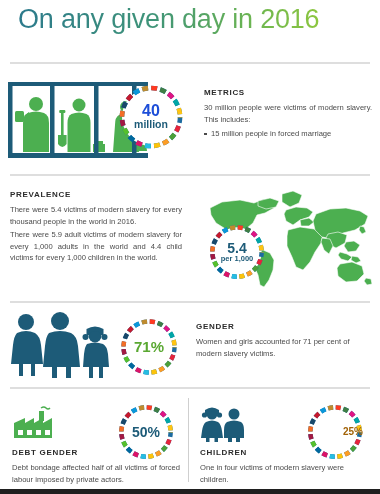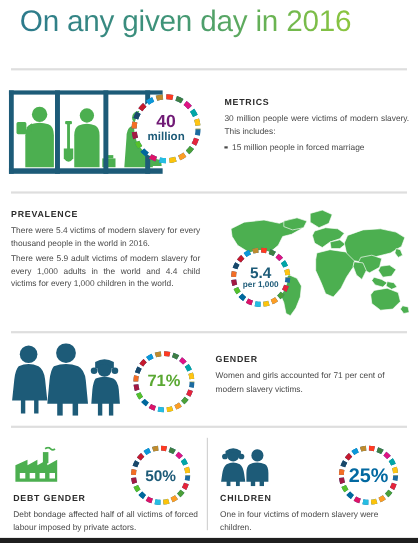--- a/index.html
+++ b/index.html
@@ -108,35 +108,35 @@
     top: 50%;
     transform: translateY(-50%);
     text-align: center;
     line-height: 1.02;
   }
   .ring .ring-main { display: block; font-weight: 600; }
   .ring .ring-sub { display: block; font-weight: 600; }
 
   
   #ring-40m  { left: 118px; top: 84px;  width: 66px;  height: 66px; }
-  #ring-40m .ring-main { font-size: 16px; color: #701a75; }
+  #ring-40m .ring-main { font-size: 16px; color: #1d4ed8; }
   #ring-40m .ring-sub  { font-size: 10.5px; color: #1d5b78; }
 
   #ring-54   { left: 209px; top: 224px; width: 56px;  height: 56px; }
   #ring-54 .ring-main { font-size: 14px; color: #1d5b78; }
   #ring-54 .ring-sub  { font-size: 7.5px; color: #1d5b78; }
 
   #ring-71   { left: 120px; top: 318px; width: 58px;  height: 58px; }
   #ring-71 .ring-main { font-size: 15px; color: #5aa832; }
 
   #ring-50   { left: 118px; top: 404px; width: 56px;  height: 56px; }
   #ring-50 .ring-main { font-size: 14px; color: #1d5b78; }
 
   #ring-25   { left: 307px; top: 404px; width: 56px;  height: 56px; }
-  #ring-25 .ring-main { font-size: 18px; color: #0369a1; }
+  #ring-25 .ring-main { font-size: 10px; color: #a16207; text-align: right; }
 
   
   .illo { position: absolute; }
   #prison-illo   { left: 8px;   top: 82px;  width: 140px; height: 84px; }
   #world-map     { left: 200px; top: 186px; width: 172px; height: 104px; }
   #gender-figs   { left: 10px;  top: 312px; width: 104px; height: 66px; }
   #factory-icon  { left: 12px;  top: 406px; width: 44px;  height: 34px; }
   #children-figs { left: 200px; top: 406px; width: 46px;  height: 36px; }
 
   

